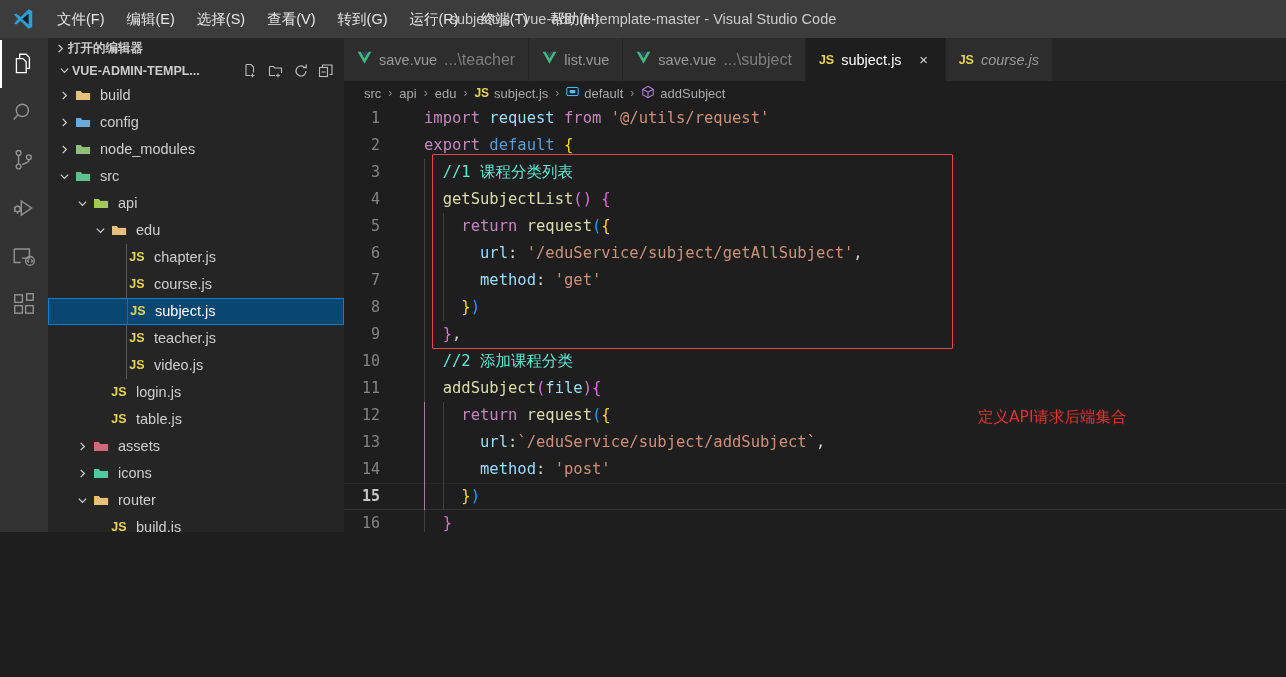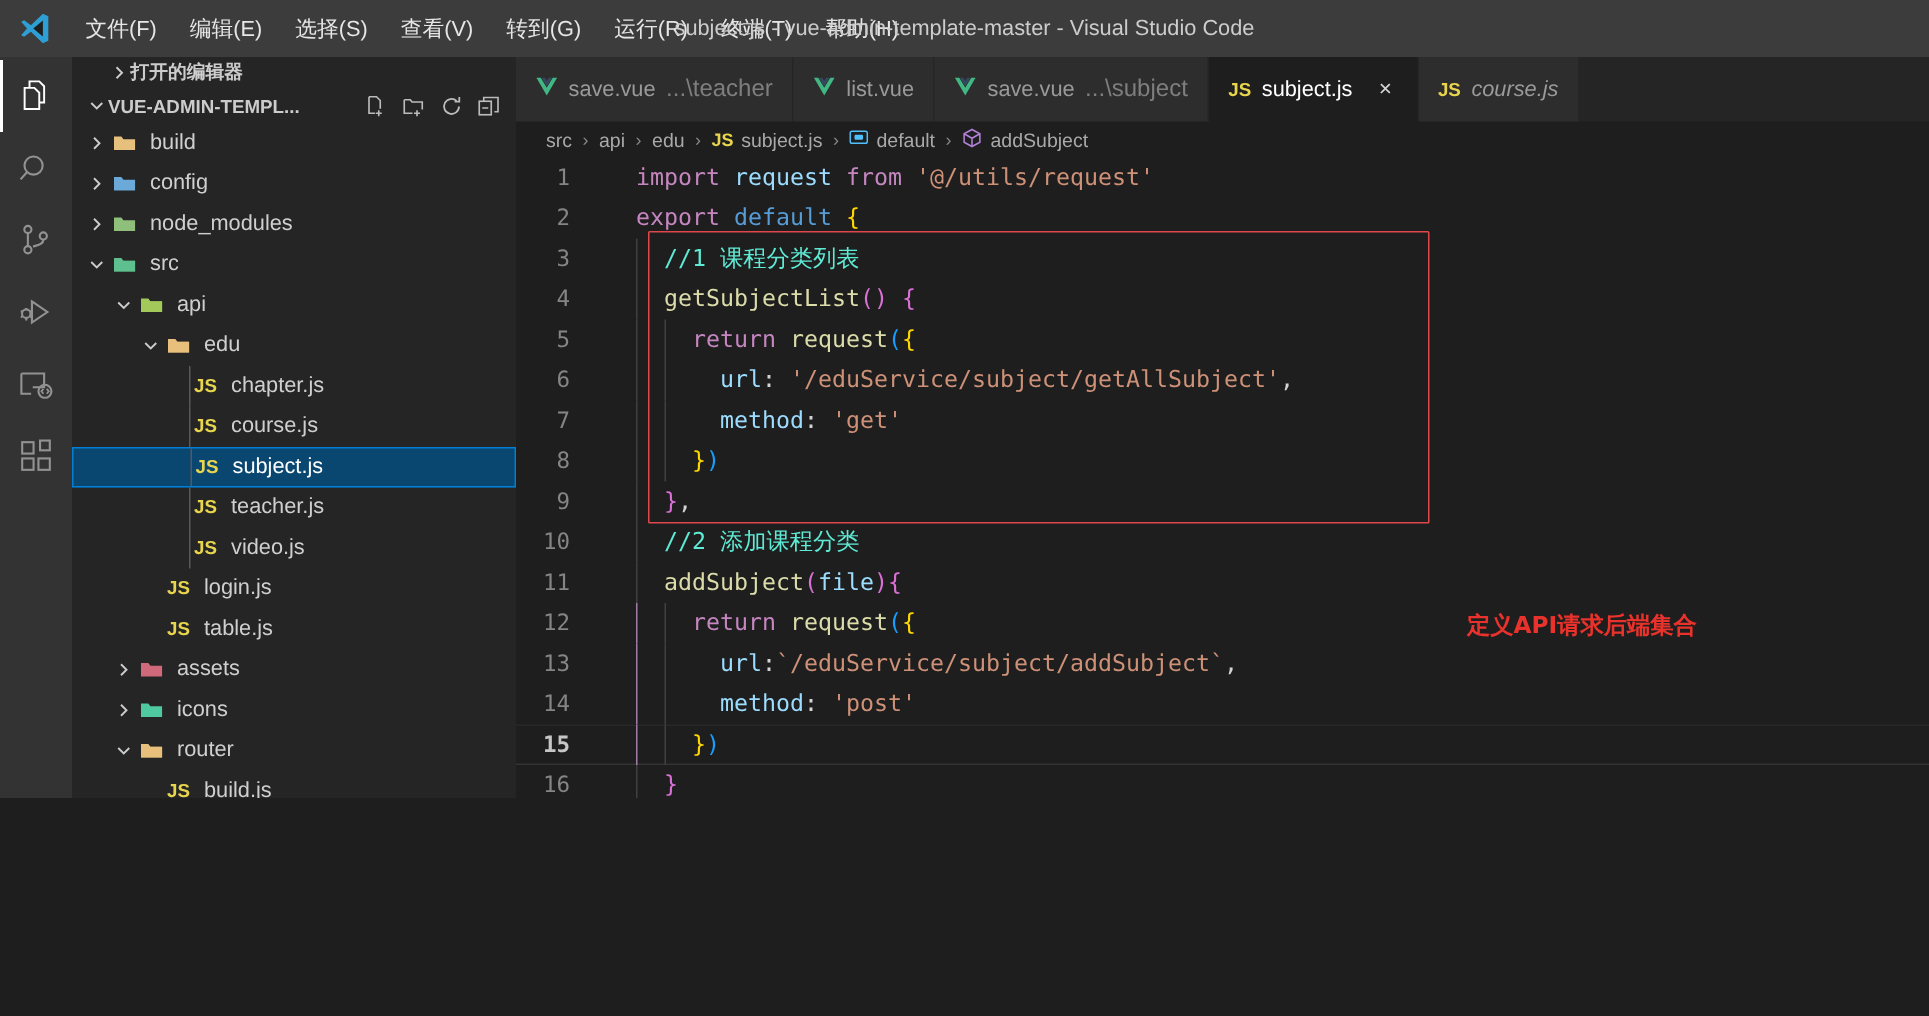--- a/index.html
+++ b/index.html
@@ -133,21 +133,21 @@
   .p2  { color: #da70d6; }  
   .p3  { color: #179fff; }  
   .punc{ color: #d4d4d4; }
 
   
   .ann-box {
     position: absolute; border: 1px solid #e0474c; pointer-events: none; border-radius: 1px;
   }
   .ann-text {
     position: absolute; color: #e8322b; font-size: 15.5px; font-family: "DejaVu Sans", sans-serif;
-    pointer-events: none; white-space: nowrap; font-weight: 700;
+    pointer-events: none; white-space: nowrap; font-weight: 400;
   }
 </style>
 </head>
 <body>
 
 <div class="app">
 
   <div class="titlebar">
     <div class="vs-logo">
       <svg width="24" height="24" viewBox="0 0 24 24">
@@ -213,21 +213,21 @@
           <rect x="3.5" y="13.5" width="7" height="7"></rect>
           <rect x="13.5" y="13.5" width="7" height="7"></rect>
           <rect x="14.5" y="2.5" width="6" height="6"></rect>
         </svg>
       </div>
     </div>
 
     <div class="sidebar">
 
 
-      <div class="section-row" style="padding-left:23px;">
+      <div class="section-row" style="padding-left:4px;">
         <span class="chev">
           <svg width="11" height="11" viewBox="0 0 12 12" fill="none" stroke="#cccccc" stroke-width="1.4">
               <path d="M4 2 L8 6 L4 10"></path>
             </svg>
         </span>
         <span>打开的编辑器</span>
       </div>
 
       <div class="section-row root-row" style="padding-left:8px;">
         <div class="root-left">

